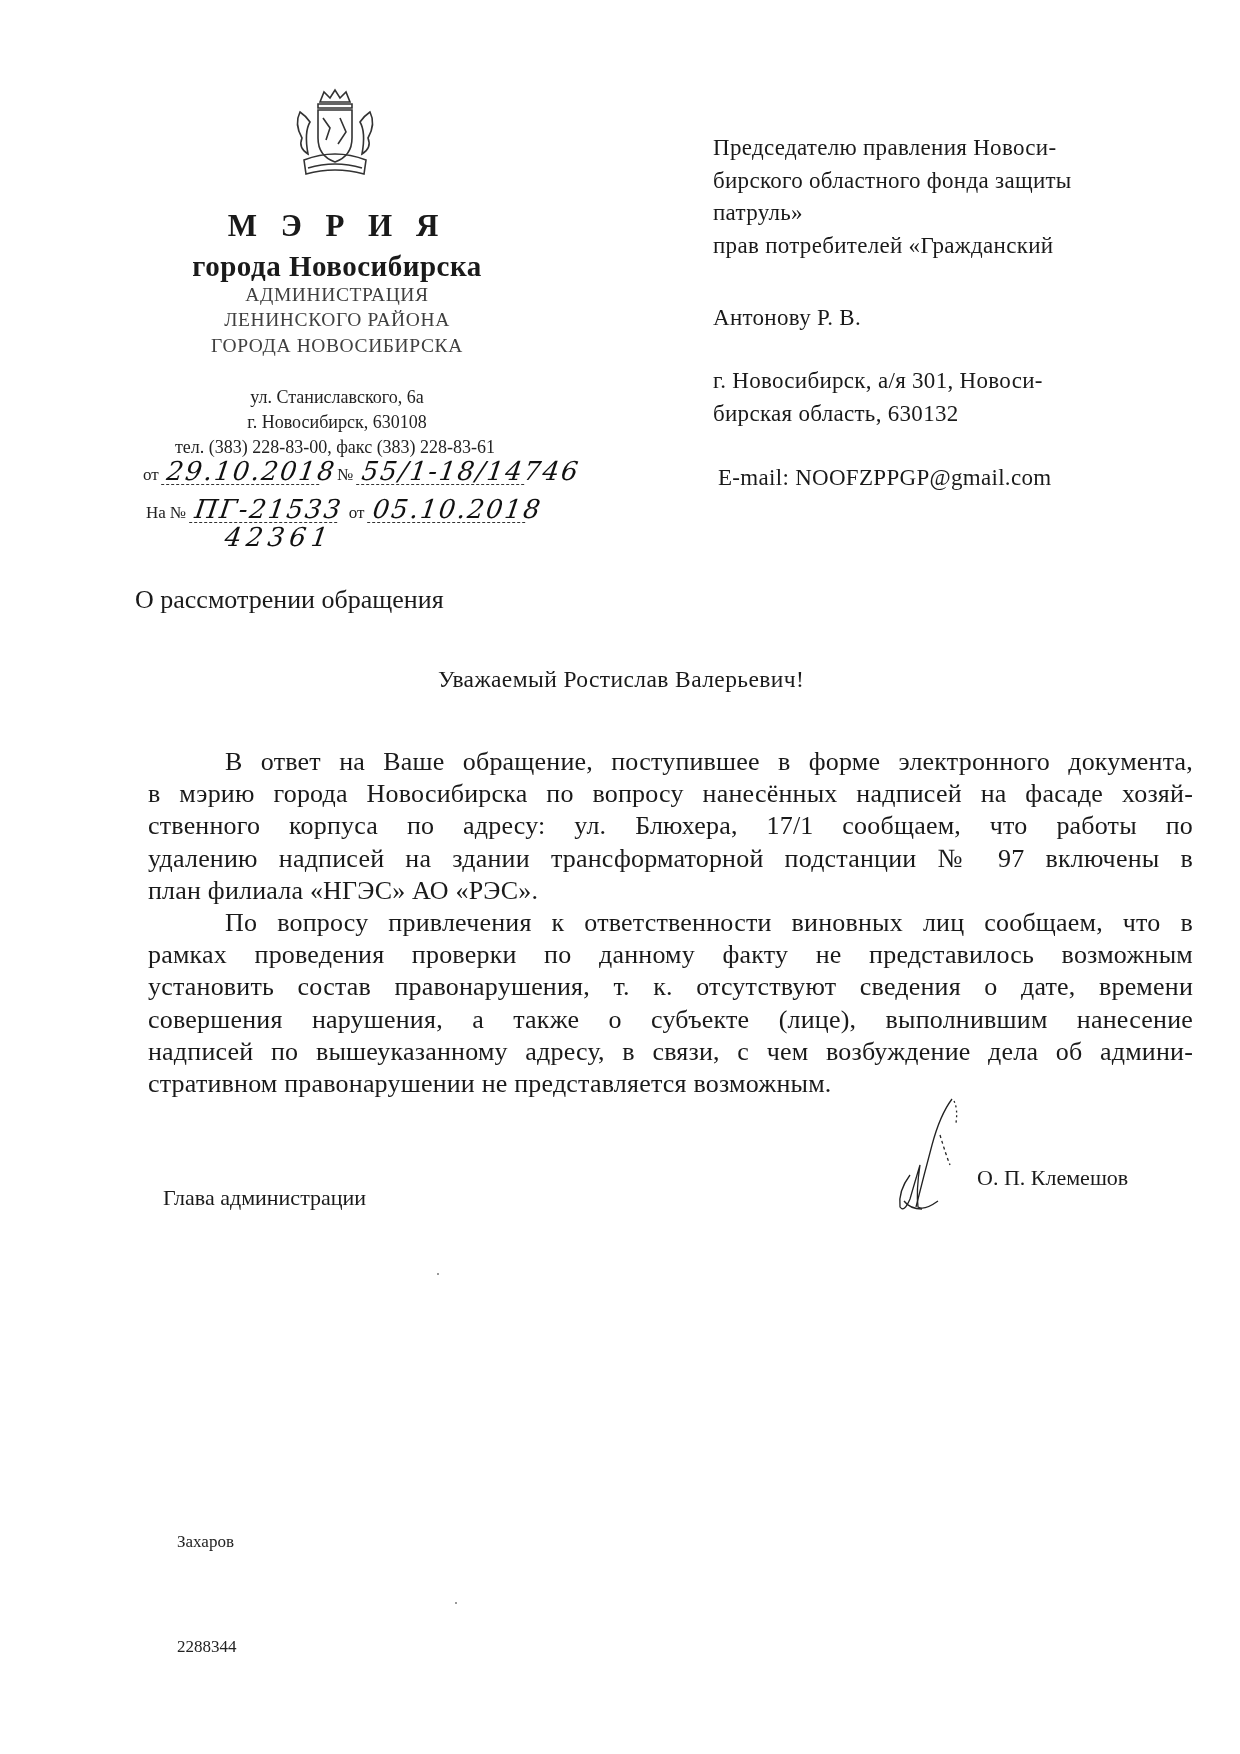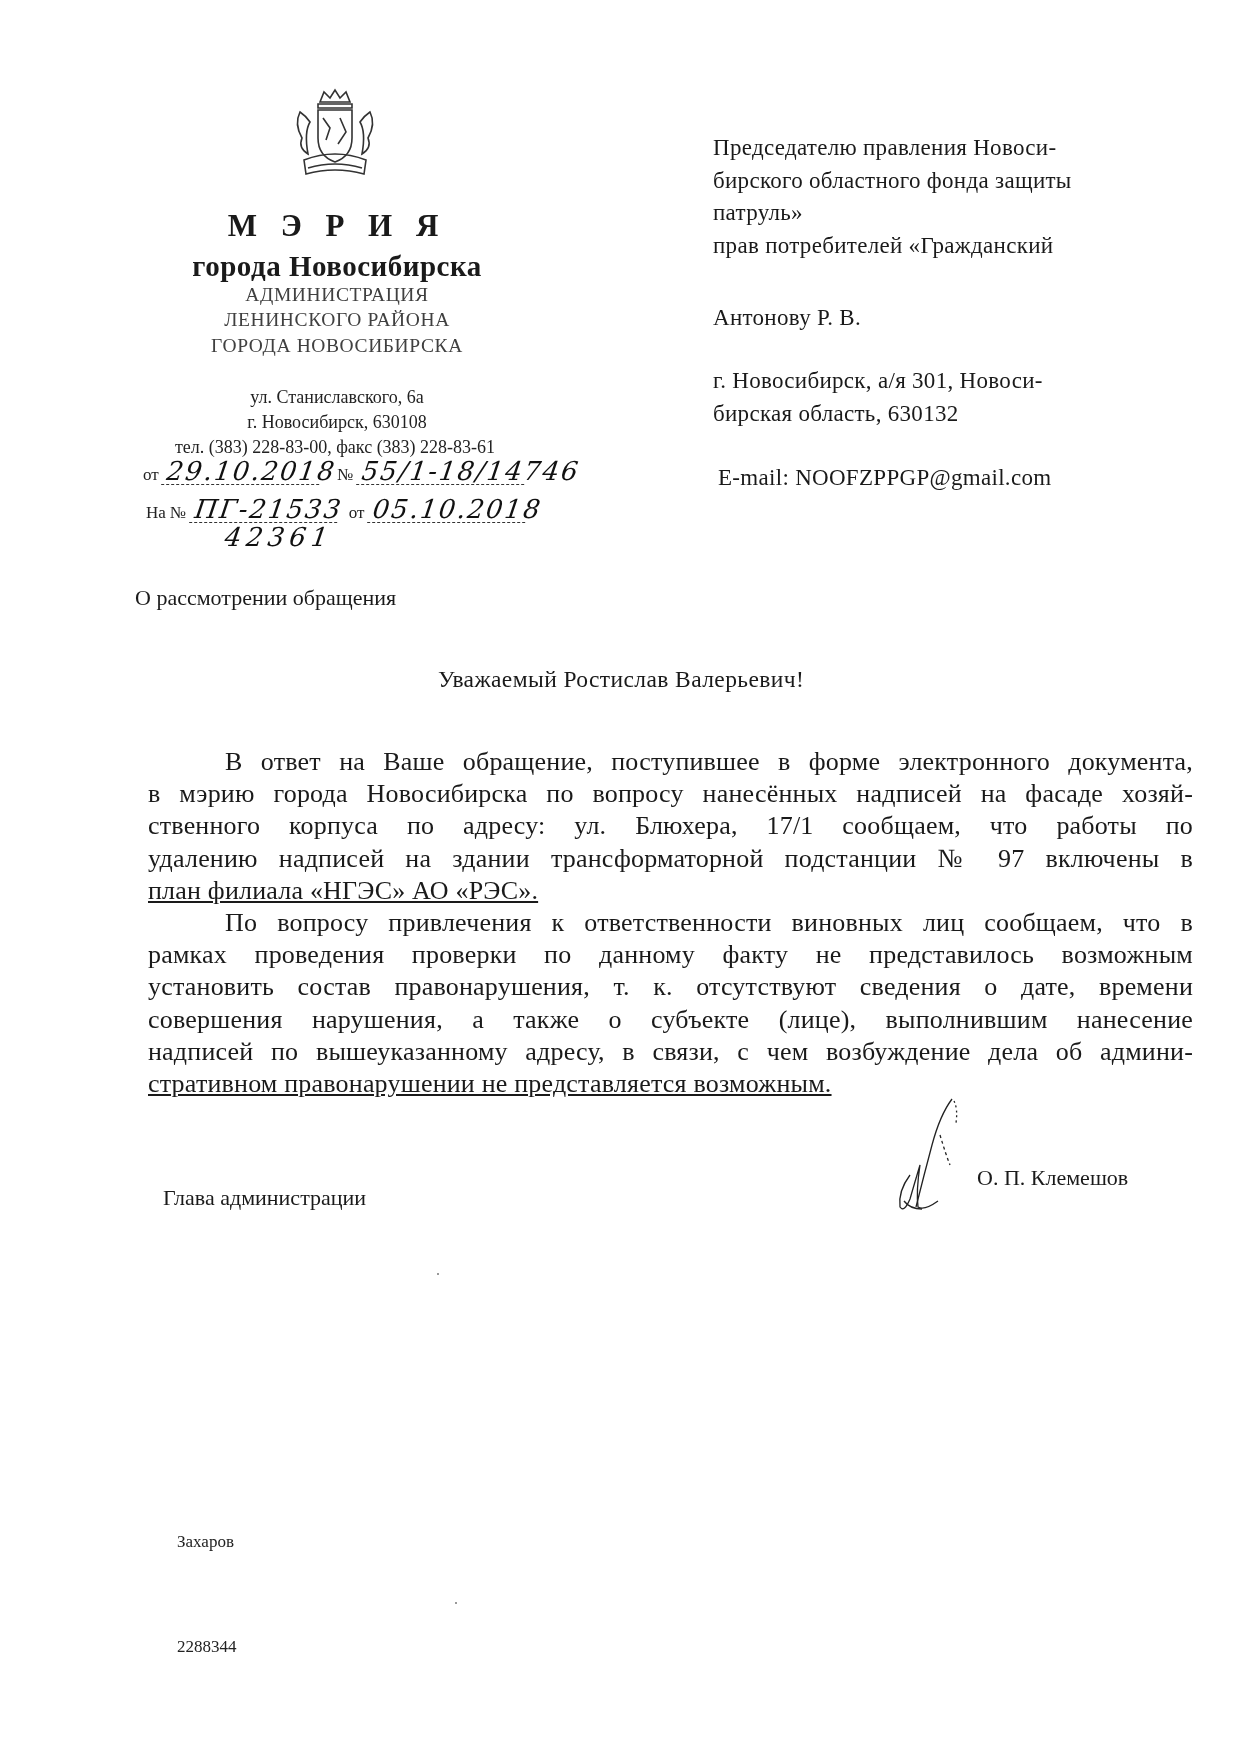--- a/index.html
+++ b/index.html
@@ -18,27 +18,27 @@
   
   .reg { position: absolute; font-size: 17px; color: #222; white-space: nowrap; }
   .hand { font-family: "DejaVu Serif", serif; font-style: italic; font-size: 26px; color: #111;
           border-bottom: 1.5px dashed #333; padding: 0 4px; display: inline-block; line-height: 26px;
           letter-spacing: 2px; transform: skewX(-8deg); }
   .hand-plain { font-family: "DejaVu Serif", serif; font-style: italic; font-size: 26px; color: #111; letter-spacing: 5px; transform: skewX(-8deg); }
 
   
   .addr { position: absolute; left: 673px; font-size: 23px; line-height: 32.5px; color: #1a1a1a; letter-spacing: 0.3px; margin-left: 40px; }
 
-  .subject { left: 135px; top: 585px; font-size: 22px; }
+  .subject { left: 135px; top: 585px; font-size: 26px; }
   .salutation { left: 438px; top: 666px; font-size: 23.5px; letter-spacing: 0.4px; }
 
   .body-text { position: absolute; left: 148px; width: 1045px; top: 746px;
                font-size: 26px; line-height: 32.2px; text-align: justify; letter-spacing: 0.2px; }
   .body-text .line { display: block; text-align: justify; text-align-last: justify; }
-  .body-text .line.last { text-align-last: left; text-decoration: underline; }
+  .body-text .line.last { text-align-last: left; }
 
   .sign-title { left: 163px; top: 1185px; font-size: 22px; }
   .sign-name { left: 977px; top: 1165px; font-size: 22px; }
   .signature { position: absolute; left: 880px; top: 1095px; width: 100px; height: 120px; }
 
   .footer { left: 177px; font-size: 17px; color: #222; }
   .speck { position: absolute; width: 2px; height: 2px; background: #777; border-radius: 1px; }
 </style>
 </head>
 <body>

